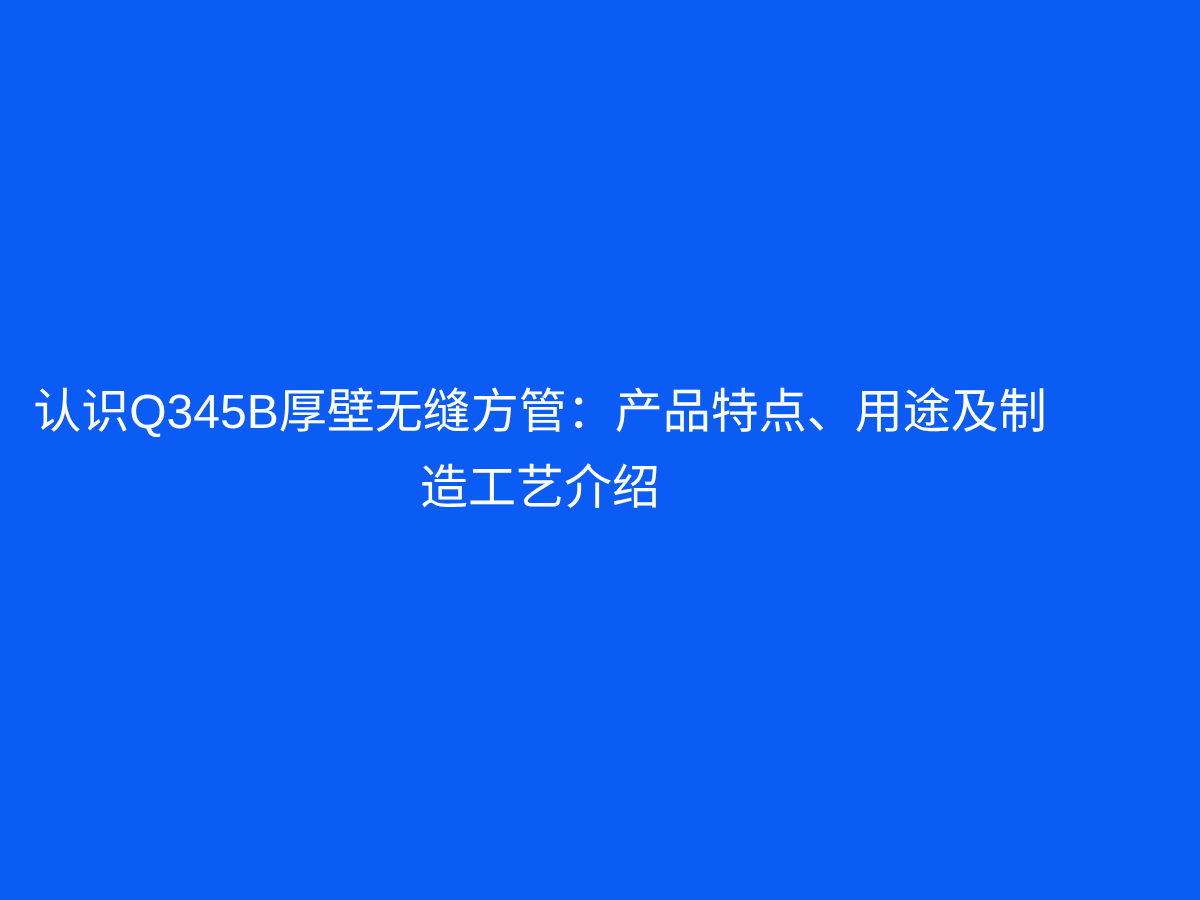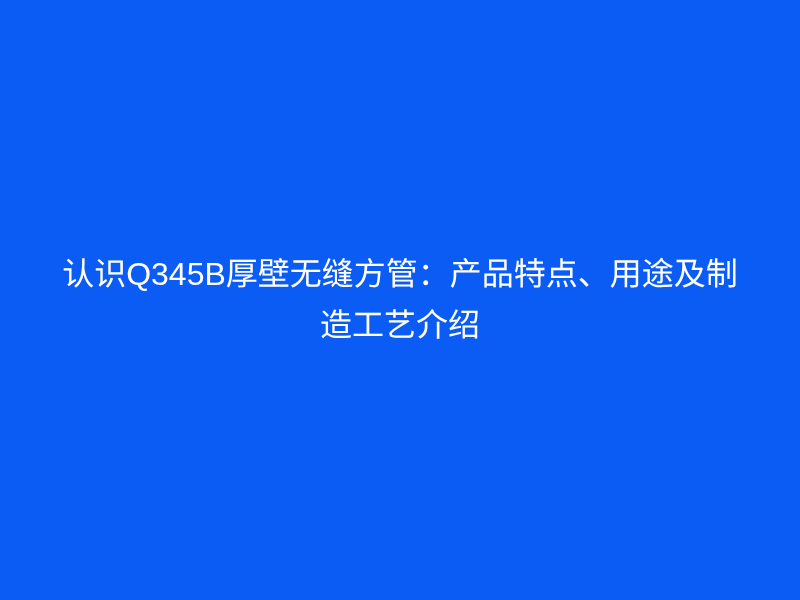--- a/index.html
+++ b/index.html
@@ -17,21 +17,20 @@
 
   
   .banner {
     position: relative;
     box-sizing: border-box;
     width: 800px;
     height: 600px;
     background-color: #0b5cf5;   
     display: flex;
     align-items: center;
-    justify-content: center;
     overflow: hidden;
   }
 
   
   .title-block {
     box-sizing: border-box;
     width: 720px;
     padding: 0 8px;
     text-align: center;
   }

